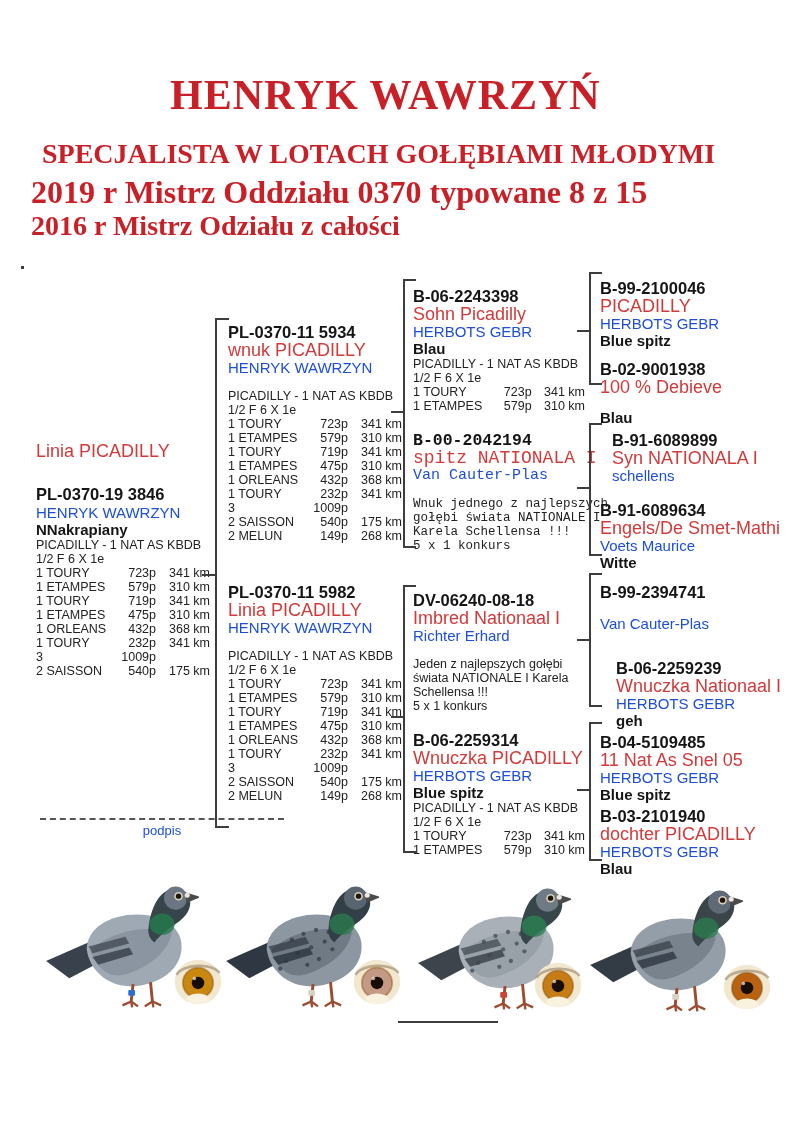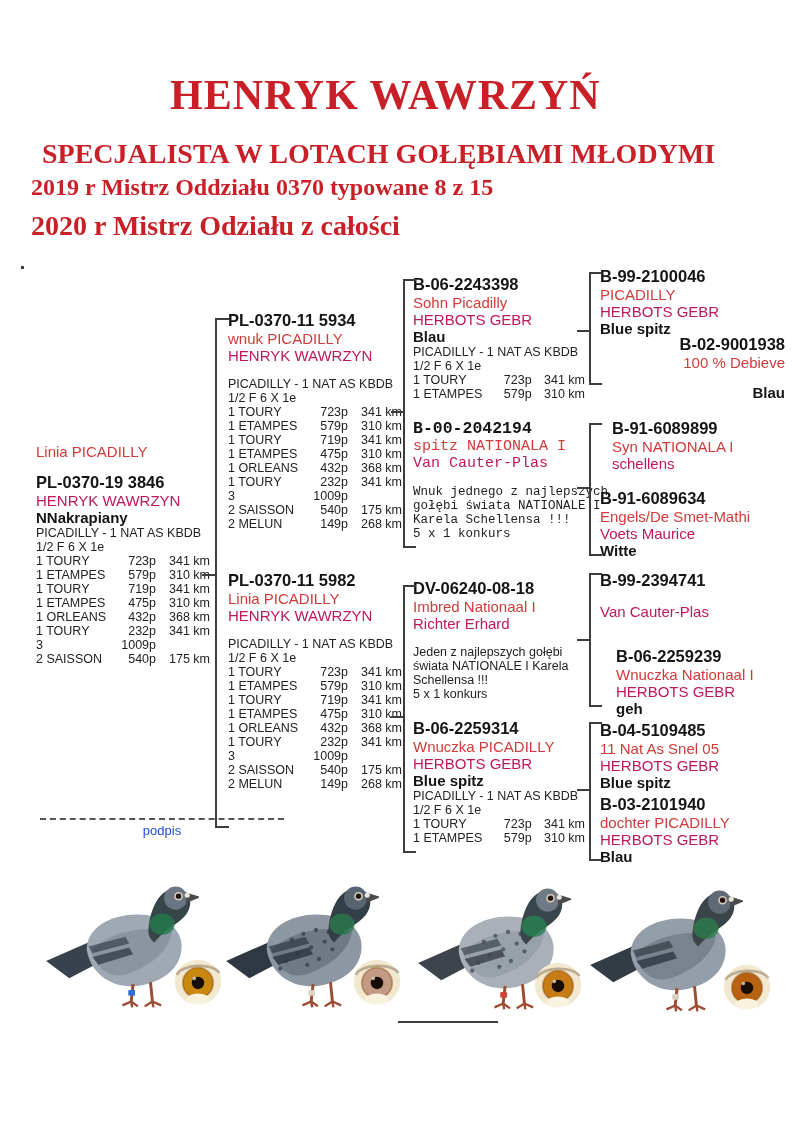--- a/index.html
+++ b/index.html
@@ -5,27 +5,27 @@
   html,body{margin:0;padding:0;}
   body{
     width:800px;height:1131px;position:relative;background:#ffffff;
     font-family:"Liberation Sans",sans-serif;overflow:hidden;
   }
   
   .hdr{position:absolute;white-space:nowrap;color:#c92028;
        font-family:"Liberation Serif",serif;font-weight:bold;}
   #h-title{left:170px;top:71px;font-size:42px;letter-spacing:1px;}
   #h-sub1{left:42px;top:138px;font-size:28px;}
-  #h-sub2{left:31px;top:174px;font-size:24px;}
+  #h-sub2{left:31px;top:174px;font-size:32px;}
   #h-sub3{left:31px;top:210px;font-size:28px;}
   
   .pbox{position:absolute;}
-  .l-ring{font-weight:bold;font-size:16.5px;line-height:19px;color:#151515;white-space:nowrap;}
-  .l-red{color:#d23a3a;font-size:15px;line-height:17px;white-space:nowrap;}
-  .l-blue{color:#be185d;font-size:15px;line-height:17px;white-space:nowrap;}
+  .l-ring{font-weight:bold;font-size:16.5px;line-height:19px;color:#151515;white-space:nowrap;margin-top:12px;}
+  .l-red{color:#d23a3a;font-size:18px;line-height:17px;white-space:nowrap;}
+  .l-blue{color:#1d4ed8;font-size:15px;line-height:17px;white-space:nowrap;}
   .l-bold{font-weight:bold;font-size:15px;line-height:17px;color:#151515;white-space:nowrap;}
   .l-plain{font-size:12.5px;line-height:14px;color:#222;white-space:nowrap;}
   .l-gap{height:13px;}
   .l-race{display:flex;font-size:12.5px;line-height:14px;color:#222;white-space:nowrap;}
   .race-name{width:82px;}
   .race-pts{width:38px;text-align:right;}
   .race-km{width:54px;text-align:right;}
   
   .cline{position:absolute;background:#3d3d3d;}
   
@@ -34,21 +34,21 @@
              font-size:13px;color:#1d4ed8;}
   
   .photo{position:absolute;}
 </style>
 </head>
 <body>
 
 <div class="hdr" id="h-title">HENRYK WAWRZYŃ</div>
 <div class="hdr" id="h-sub1">SPECJALISTA W LOTACH GOŁĘBIAMI MŁODYMI</div>
 <div class="hdr" id="h-sub2">2019 r Mistrz Oddziału 0370 typowane 8 z 15</div>
-<div class="hdr" id="h-sub3">2020 r Mistrz Odziału z całości</div>
+<div class="hdr" id="h-sub3">2016 r Mistrz Odziału z całości</div>
 
 <div id="boxes">
     <div class="pbox" style="left: 36px; top: 443px; width: 176px;">
       <div class="l-red">Linia PICADILLY</div>
       <div class="l-gap"></div>
       <div class="l-ring">PL-0370-19 3846</div>
       <div class="l-blue">HENRYK WAWRZYN</div>
       <div class="l-bold">NNakrapiany</div>
       <div class="l-plain">PICADILLY - 1 NAT AS KBDB</div>
       <div class="l-plain">1/2 F  6 X 1e</div>
@@ -254,21 +254,21 @@
         <span class="race-pts">579p</span>
         <span class="race-km">310 km</span>
       </div>
     </div>
     <div class="pbox" style="left: 600px; top: 267px; width: 185px;">
       <div class="l-ring">B-99-2100046</div>
       <div class="l-red">PICADILLY</div>
       <div class="l-blue">HERBOTS GEBR</div>
       <div class="l-bold">Blue spitz</div>
     </div>
-    <div class="pbox" style="left: 600px; top: 335px; width: 185px; text-align: right;">
+    <div class="pbox" style="left: 600px; top: 348px; width: 185px;">
       <div class="l-ring">B-02-9001938</div>
       <div class="l-red">100 % Debieve</div>
       <div class="l-gap"></div>
       <div class="l-bold">Blau</div>
     </div>
     <div class="pbox" style="left: 612px; top: 419px; width: 185px;">
       <div class="l-ring">B-91-6089899</div>
       <div class="l-red">Syn NATIONALA I</div>
       <div class="l-blue">schellens</div>
     </div>

